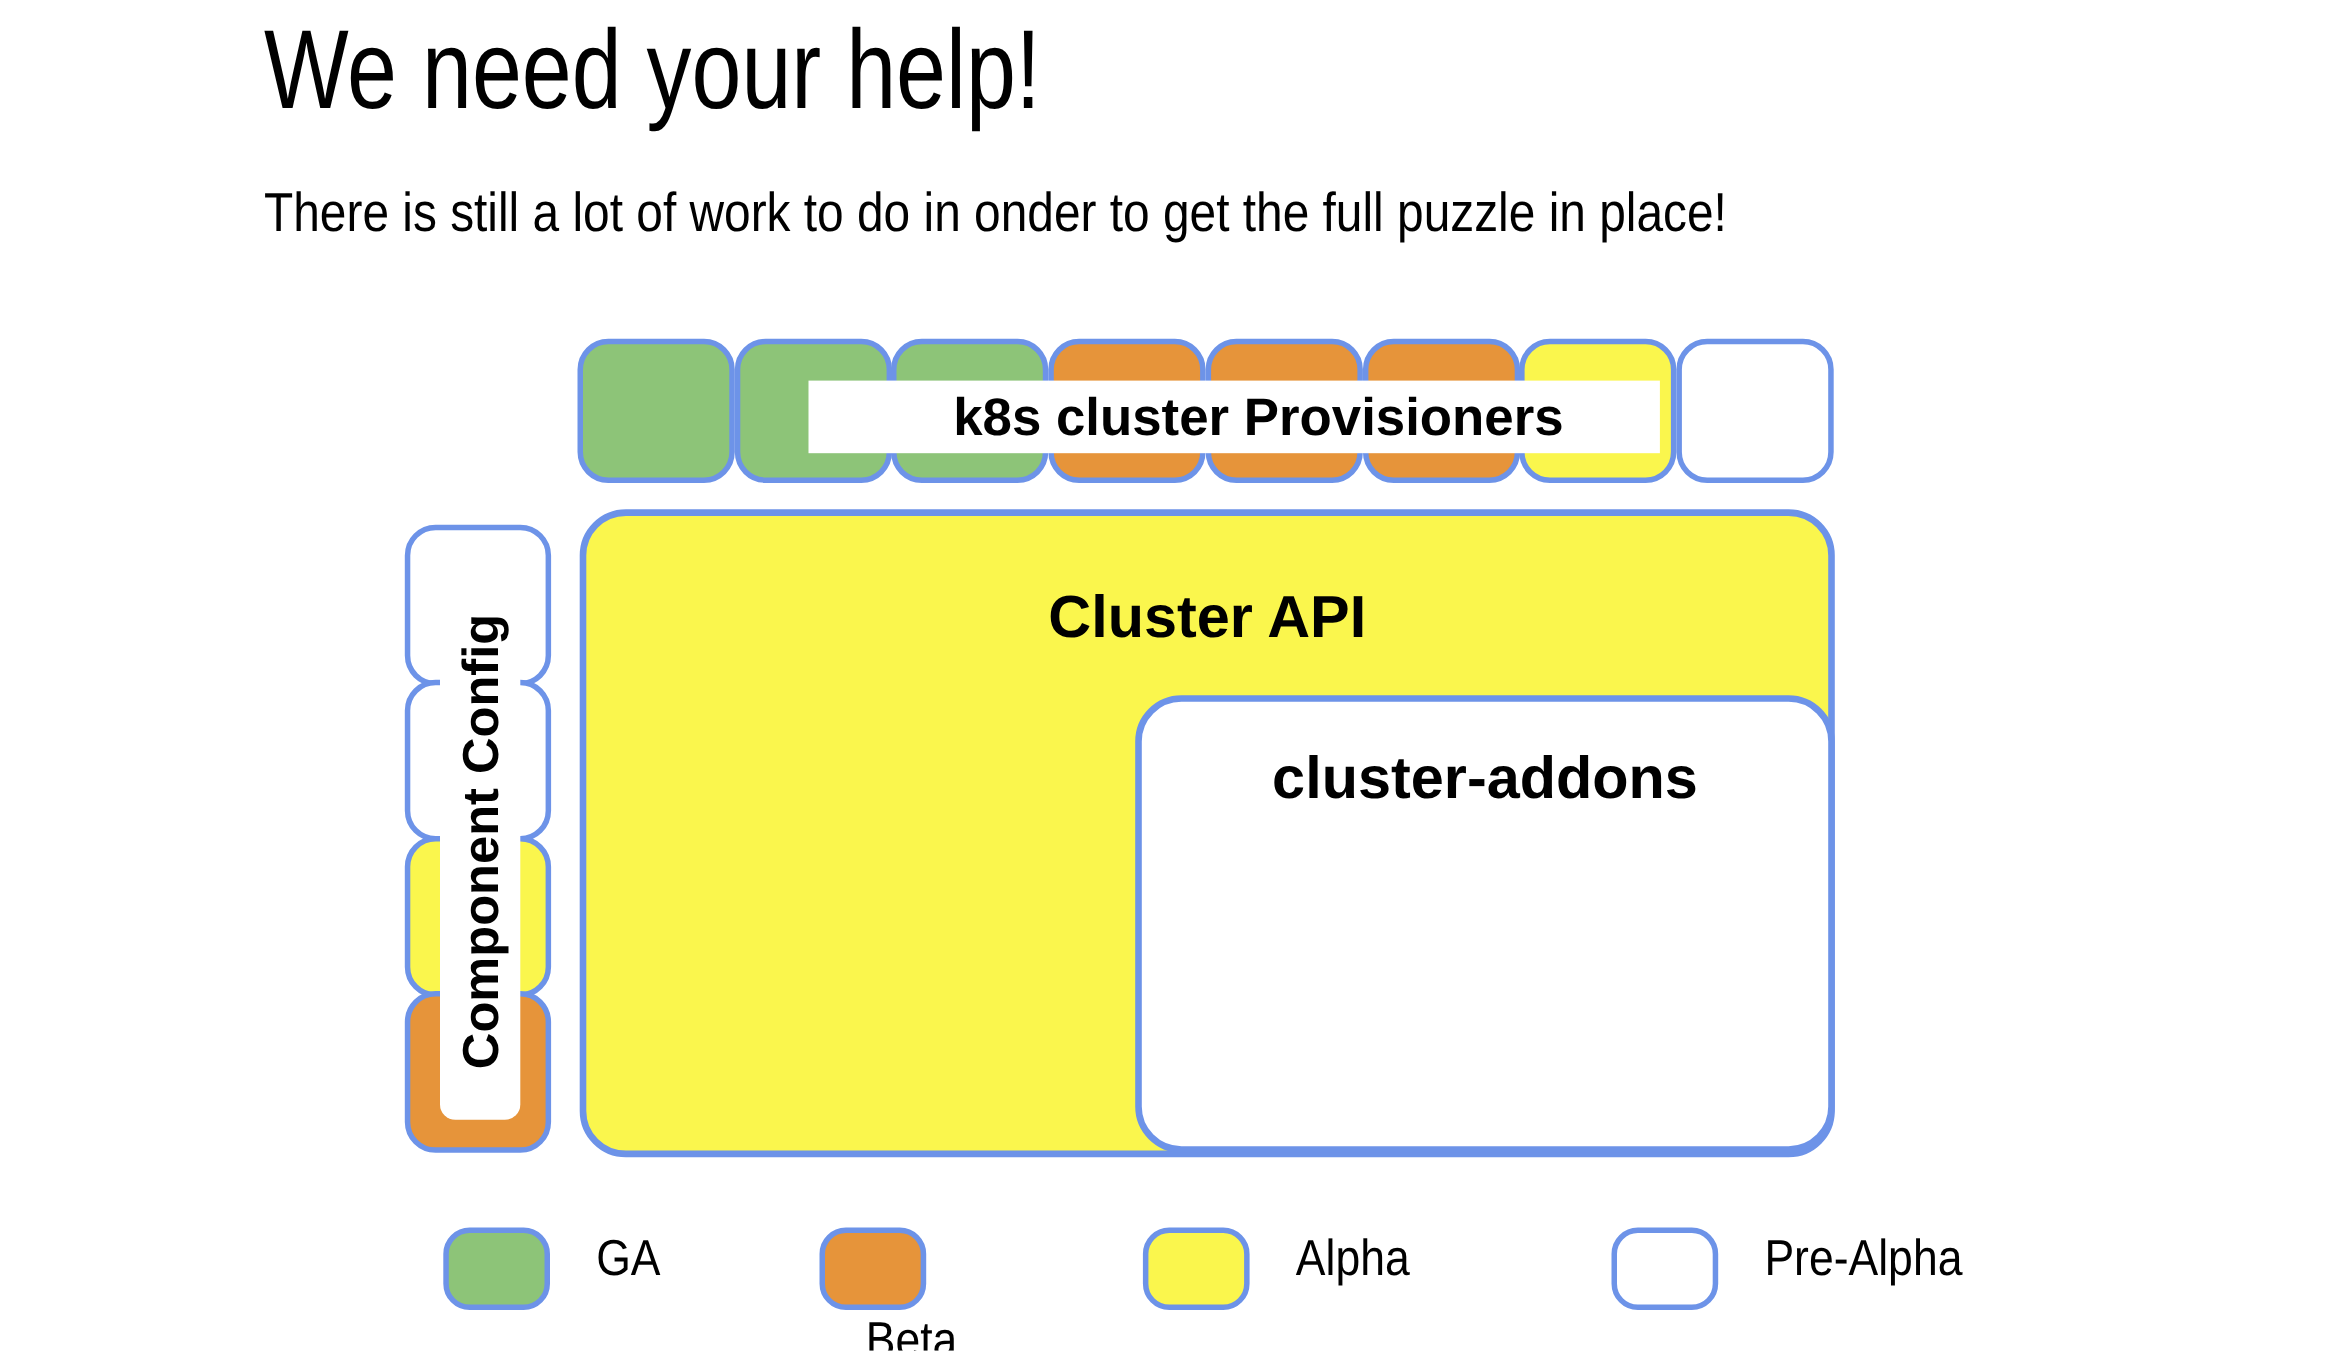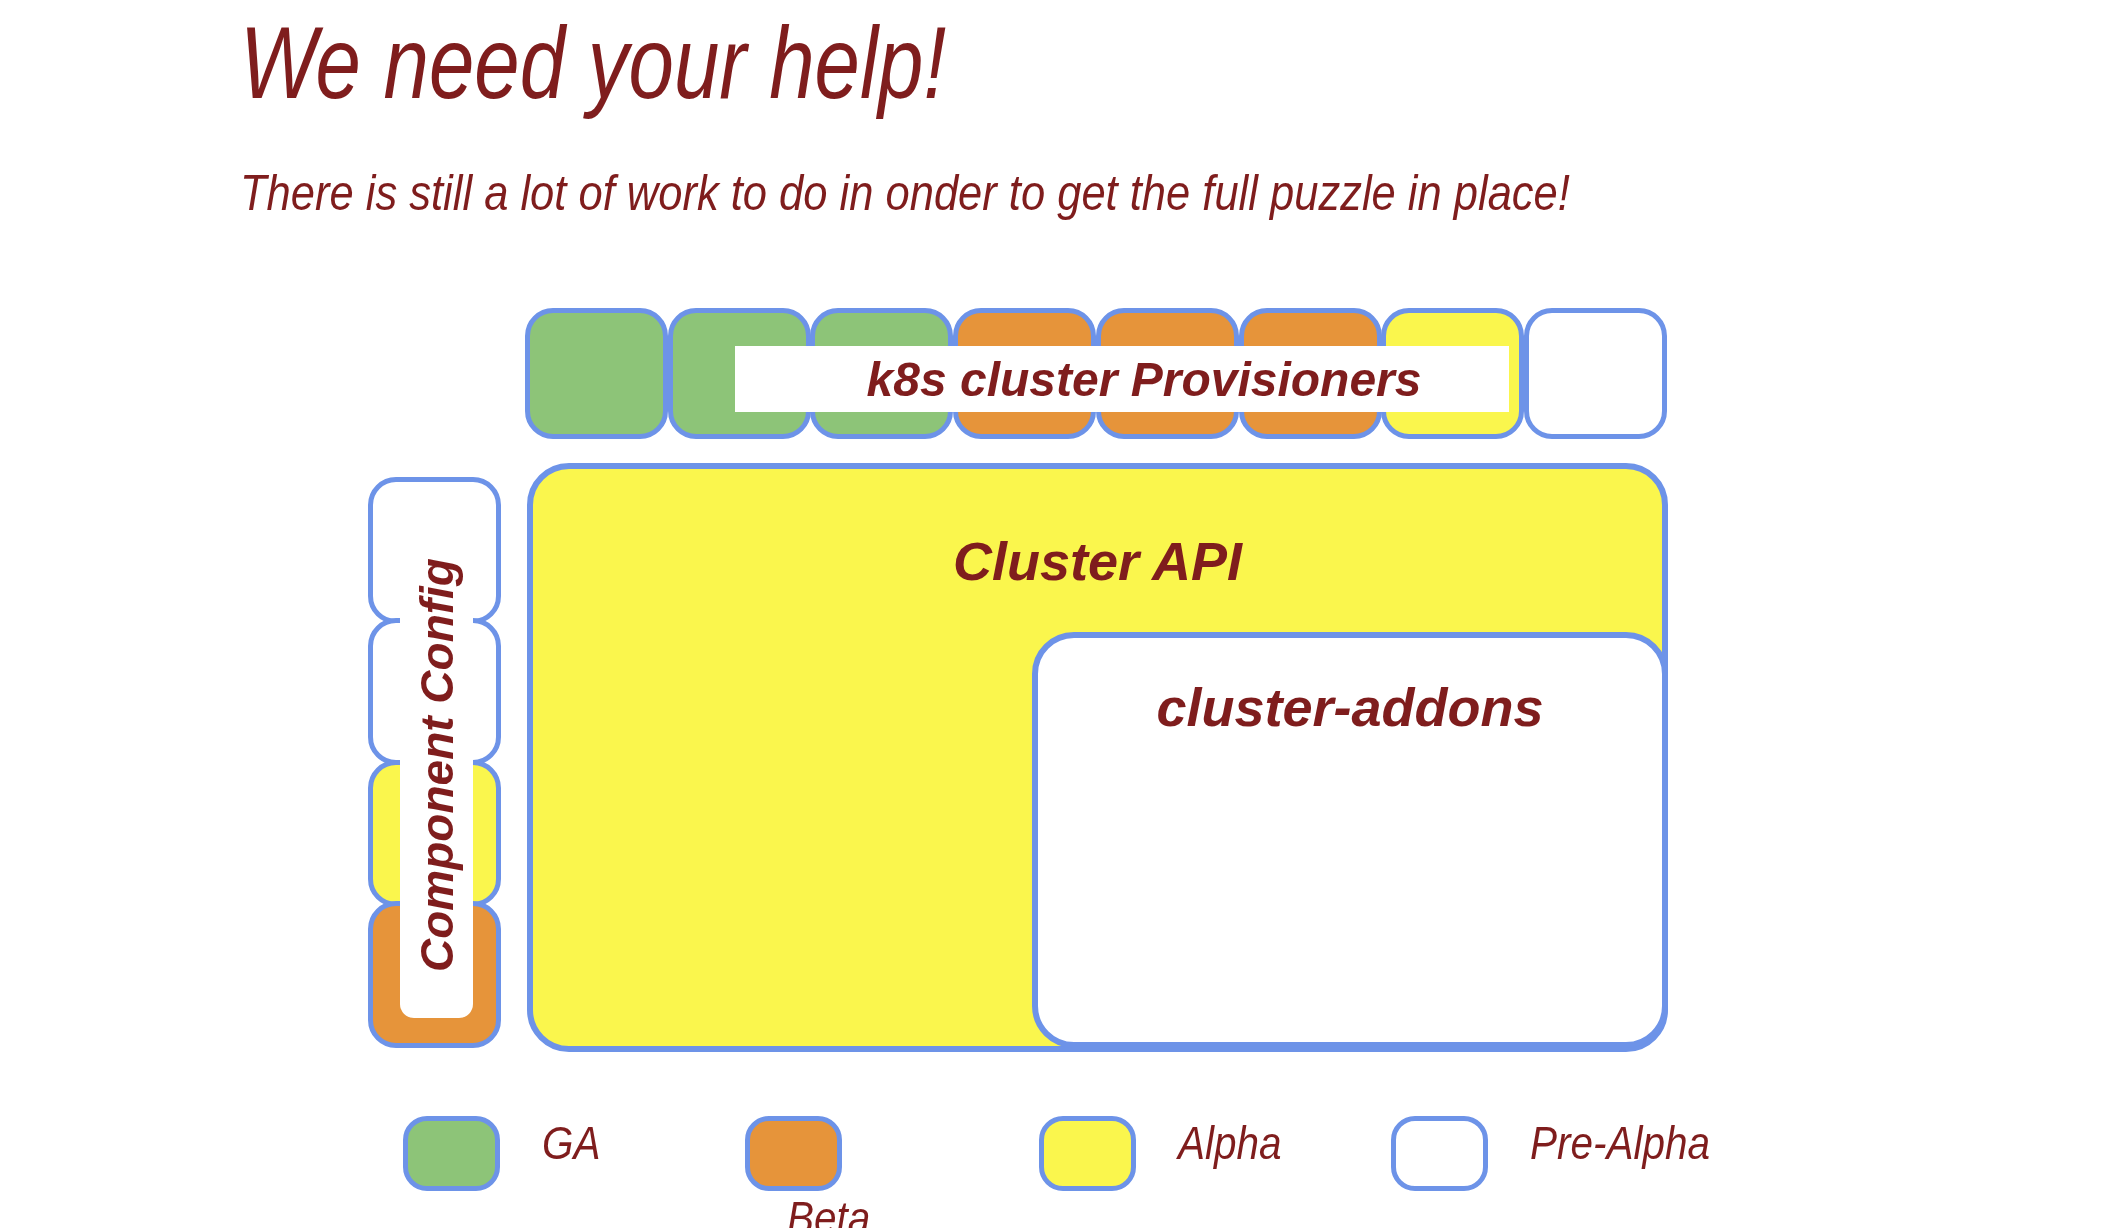--- a/index.html
+++ b/index.html
@@ -1,18 +1,18 @@
 <!DOCTYPE html>
 <html style="--blue: #6D93E8; --squiggle: #D93025;"><head>
 <meta charset="utf-8">
 <style>
   html,body{margin:0;padding:0;background:#fff;}
   #slide{
     position:relative;width:2126px;height:1228px;background:#ffffff;overflow:hidden;
-    font-family:"Liberation Sans", sans-serif;color:#7f1d1d;font-style:italic;
+    font-family:"Liberation Sans", sans-serif;color:#000000;
   }
   
   .title{
     position:absolute;left:240px;top:10px;font-size:102px;font-weight:400;line-height:1.05;
     transform:scaleX(0.80);transform-origin:0 0;white-space:nowrap;
   }
   .subtitle{
     position:absolute;left:240px;top:166px;font-size:50px;font-weight:400;line-height:1.1;
     transform:scaleX(0.87);transform-origin:0 0;white-space:nowrap;
   }
@@ -119,19 +119,19 @@
         <div class="legend-label">GA</div>
       </div>
       <div class="legend-item" style="left: 745px; flex-direction: column;">
         <div class="legend-swatch" style="background: rgb(230, 148, 58);"></div>
         <div class="legend-label">Beta</div>
       </div>
       <div class="legend-item" style="left: 1039px;">
         <div class="legend-swatch" style="background: rgb(250, 246, 77);"></div>
         <div class="legend-label">Alpha</div>
       </div>
-      <div class="legend-item" style="left: 1355px; padding-left: 36px;">
+      <div class="legend-item" style="left: 1429px; padding-left: 36px;">
         <div class="legend-swatch" style="background: rgb(255, 255, 255);"></div>
         <div class="legend-label">Pre-Alpha</div>
       </div>
     </div>
 
 </div>
 
 </body></html>

